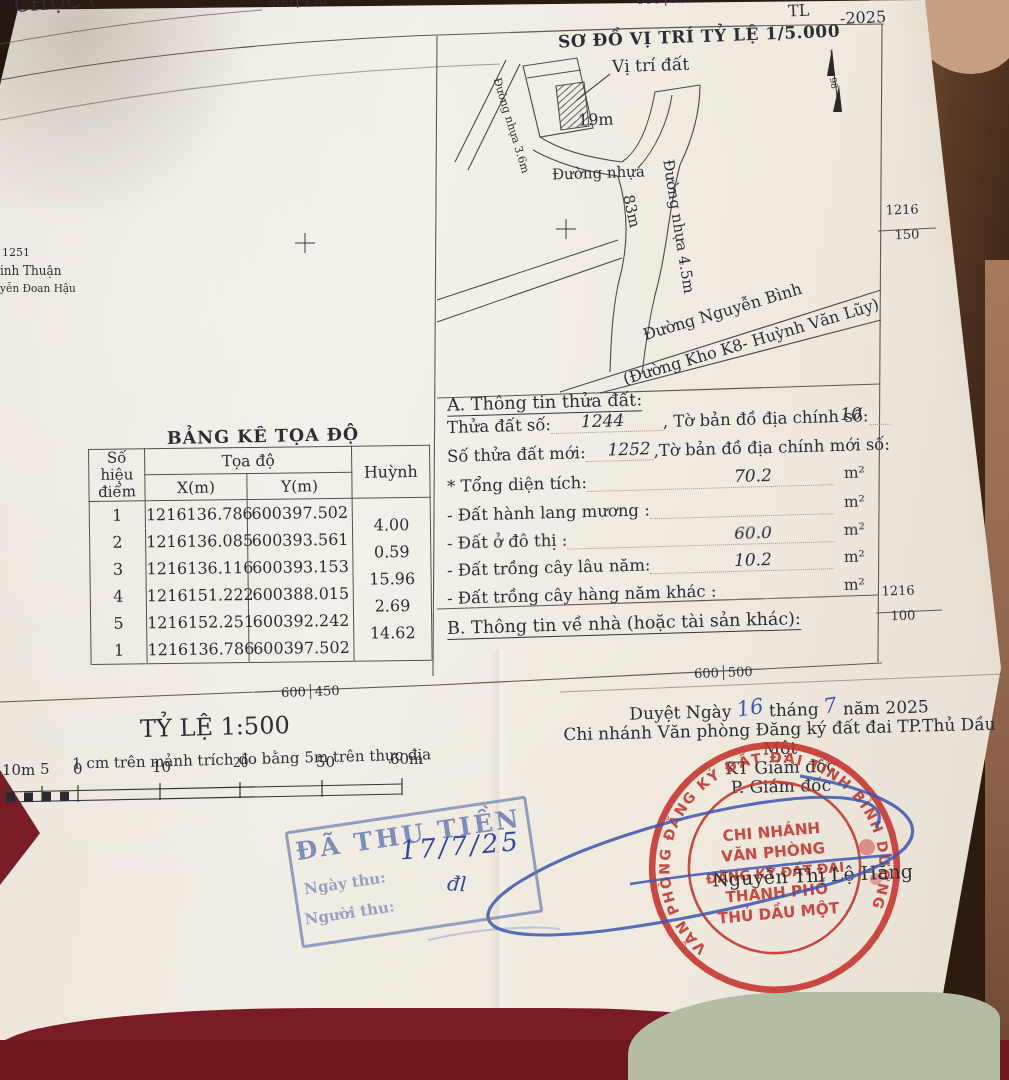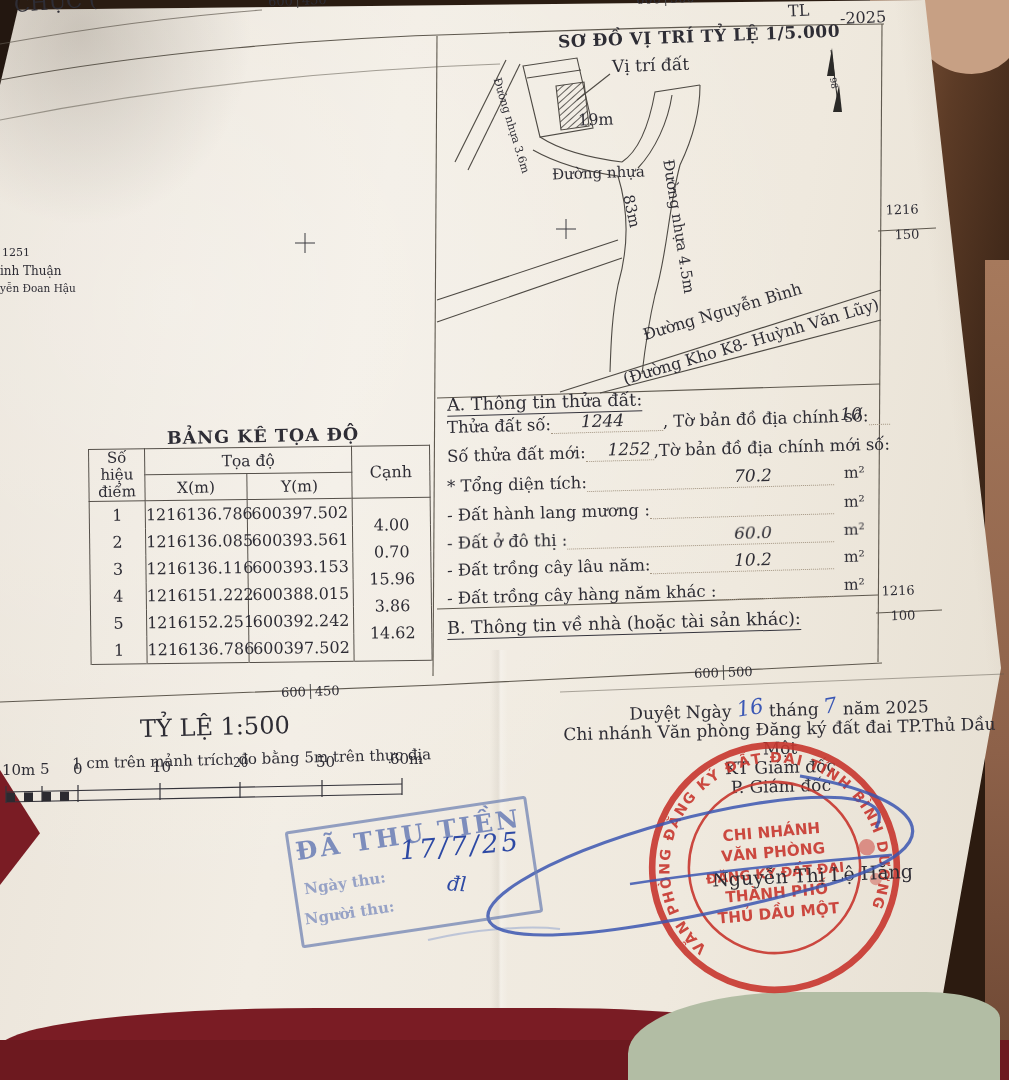--- a/index.html
+++ b/index.html
@@ -184,51 +184,51 @@
           <col style="width:102px">
           <col style="width:105px">
           <col style="width:78px">
         </colgroup>
       <tbody>
           <tr>
         <td class="hdr" rowspan="2" style="font-size:15px;line-height:17px">
           <span>Số hiệu</span><br><span>điểm</span>
         </td>
         <td class="hdr" colspan="2" style="height:23px">Tọa độ</td>
-        <td class="hdr" rowspan="2" style="font-size:16px">Cạnh</td>
+        <td class="hdr" rowspan="2" style="font-size:16px">Huỳnh</td>
       </tr>
       <tr>
         <td class="hdr" style="height:23px">X(m)</td>
         <td class="hdr">Y(m)</td>
       </tr>
       </tbody>
         <tbody id="coord-tbody">
           <tr class="r">
             <td>1</td>
             <td>1216136.786</td>
             <td>600397.502</td>
             <td><span class="cv">4.00</span></td>
           </tr>
           <tr class="r">
             <td>2</td>
             <td>1216136.085</td>
             <td>600393.561</td>
-            <td><span class="cv">0.70</span></td>
+            <td><span class="cv">0.59</span></td>
           </tr>
           <tr class="r">
             <td>3</td>
             <td>1216136.116</td>
             <td>600393.153</td>
             <td><span class="cv">15.96</span></td>
           </tr>
           <tr class="r">
             <td>4</td>
             <td>1216151.222</td>
             <td>600388.015</td>
-            <td><span class="cv">3.86</span></td>
+            <td><span class="cv">2.69</span></td>
           </tr>
           <tr class="r">
             <td>5</td>
             <td>1216152.251</td>
             <td>600392.242</td>
             <td><span class="cv">14.62</span></td>
           </tr>
           <tr class="r">
             <td>1</td>
             <td>1216136.786</td>

